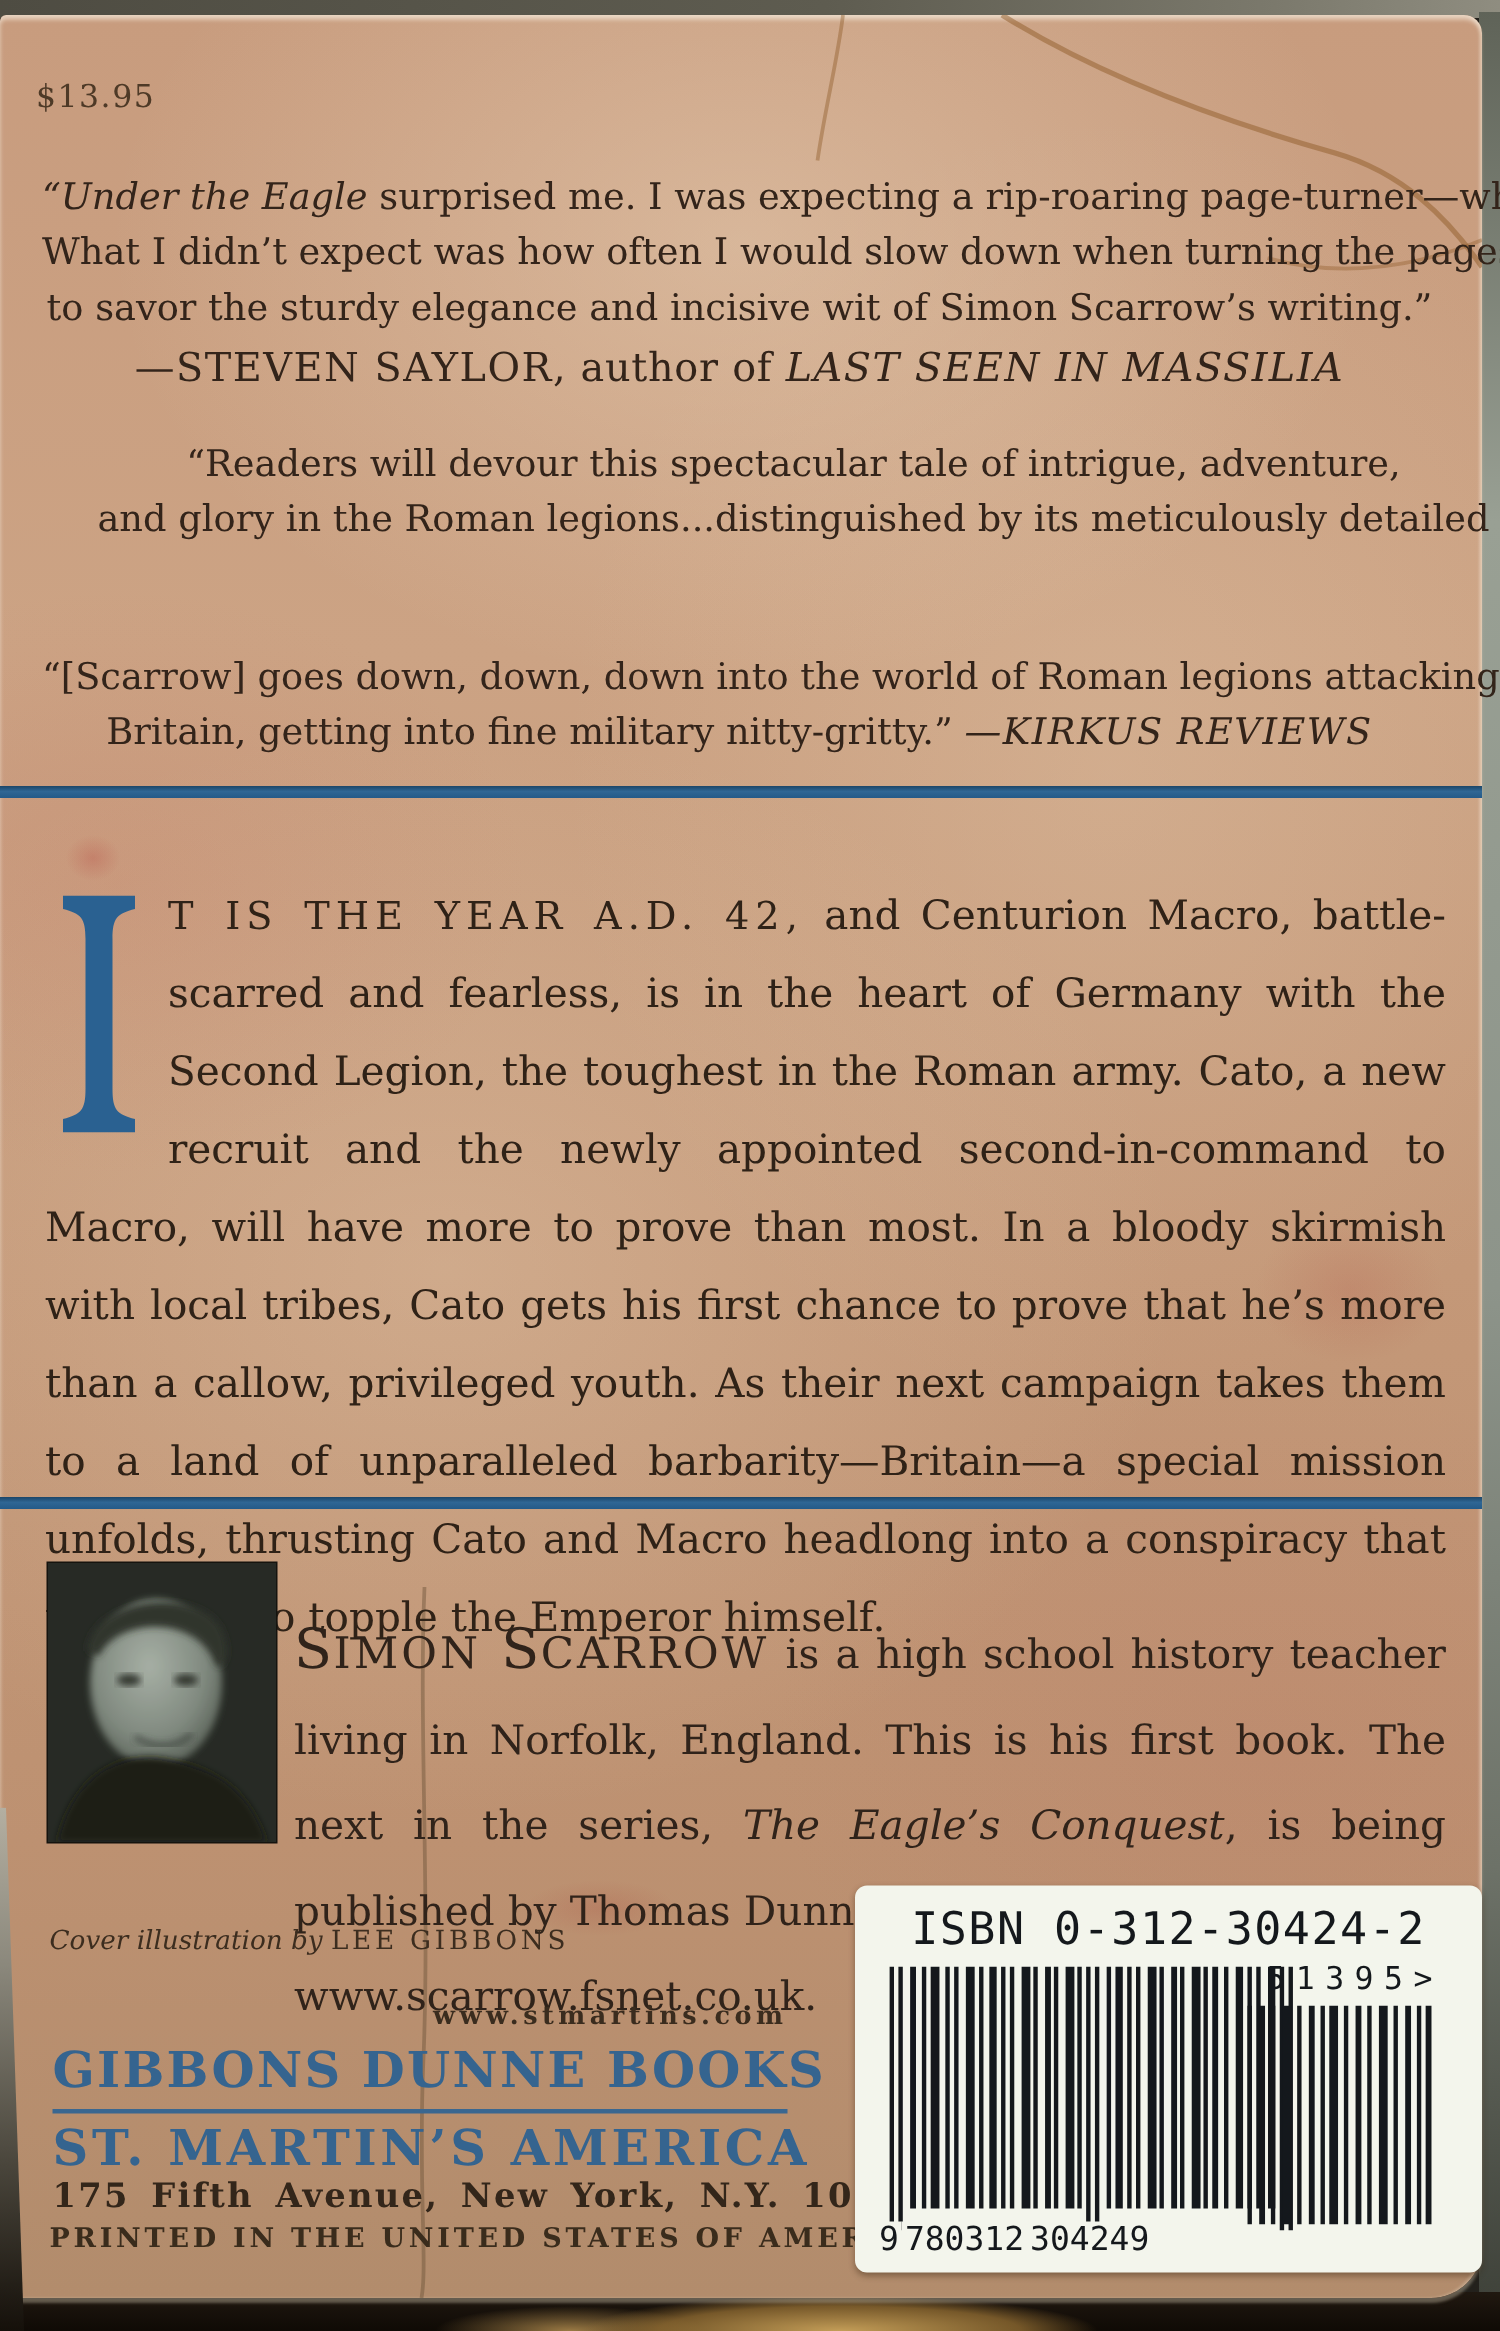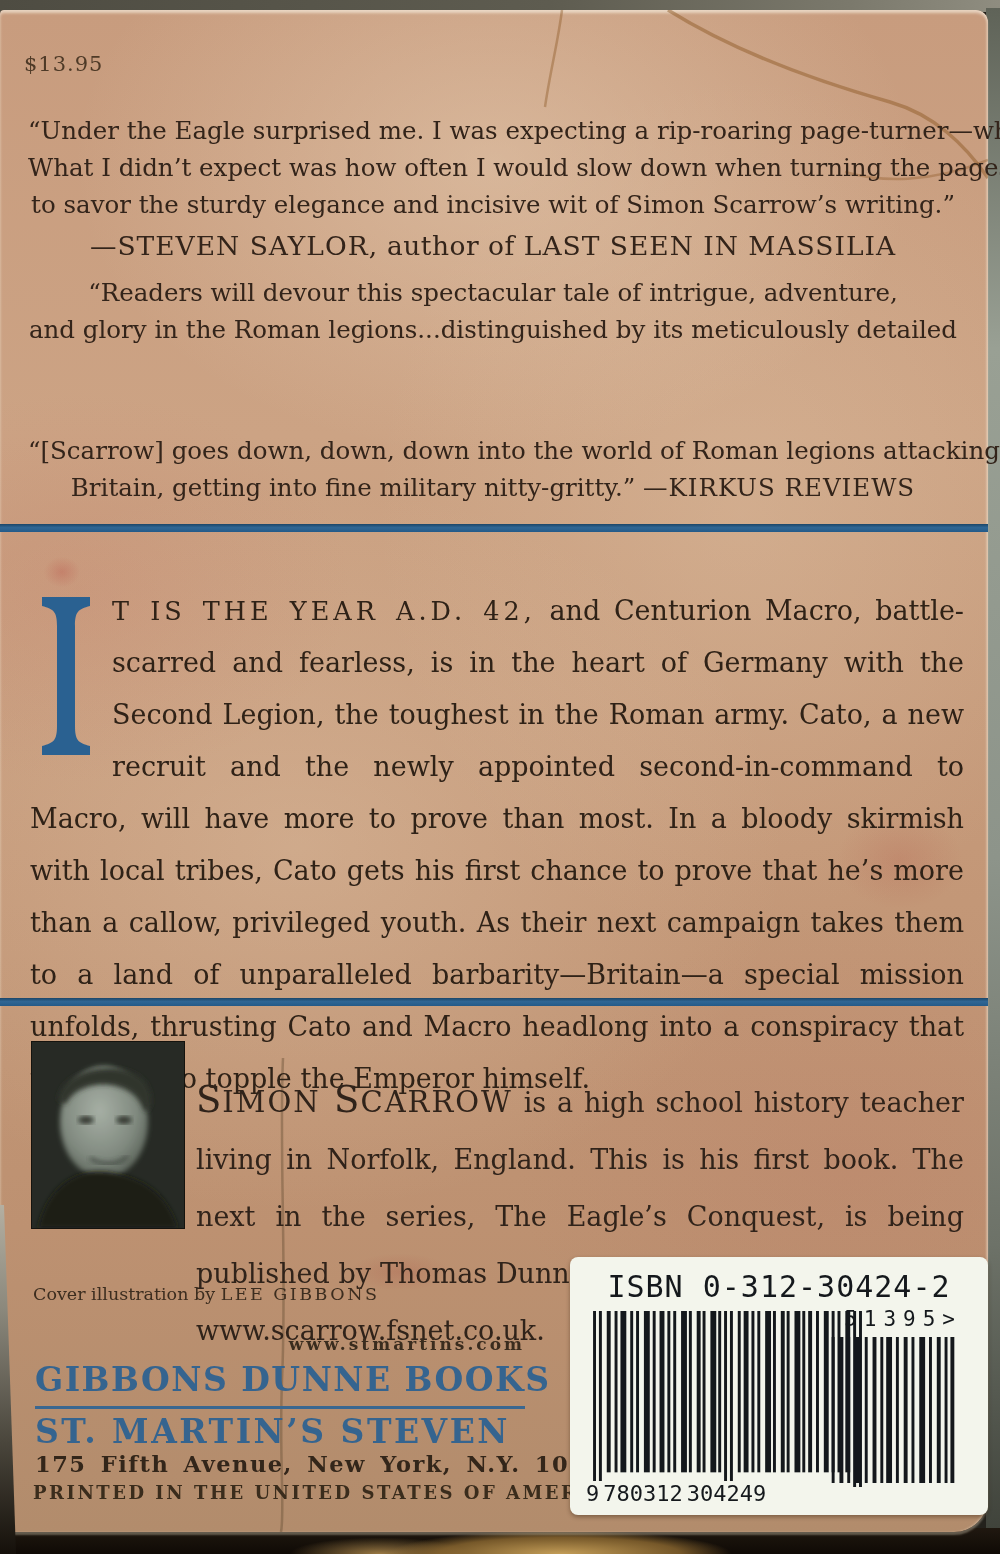--- a/index.html
+++ b/index.html
@@ -39,24 +39,24 @@
   }
   .veins{position:absolute;top:0;left:0;pointer-events:none;}
 
   
   .price{position:absolute;left:24px;top:42px;font-size:21px;color:#4e3a27;letter-spacing:1px;}
 
   .quote{position:absolute;left:28px;width:930px;text-align:center;color:#33241a;}
   .quote .ln{font-size:24.5px;line-height:37px;white-space:nowrap;}
   .q1{top:102px;}
   .q1 .attr{margin-top:7px;font-size:26.5px;letter-spacing:.5px;white-space:nowrap;}
-  .q2{top:264px;}
+  .q2{top:280px;margin-left:36px;}
   .q3{top:422px;}
   .attr-caps{letter-spacing:1px;}
-  .it{}
+  .it{font-style:italic;}
 
   .rule{position:absolute;left:0;width:988px;height:8px;background:linear-gradient(180deg,#1c4668,#2f6694 45%,#245a88);}
   .rule1{top:514px;} .rule2{top:988px;}
 
   .synopsis{position:absolute;left:30px;top:548px;width:934px;
     font-size:27px;line-height:52px;text-align:justify;color:#2f2217;}
   .dropcap-box{float:left;width:60px;height:158px;margin:12px 16px 0 6px;position:relative;}
   .sr{position:absolute;width:1px;height:1px;overflow:hidden;clip-path:inset(50%);}
   .opening{font-size:25.5px;letter-spacing:4px;}
 
@@ -164,21 +164,21 @@
       <path d="M58,116 C70,124 86,124 96,114" stroke="#3a403a" stroke-width="3" fill="none" filter="url(#soft)"></path>
       <rect width="152" height="186" fill="#9aa49a" opacity="0.06"></rect>
     </svg>
   </div>
   <p class="bio"><span class="name-cap">S</span><span class="name-sc">IMON </span><span class="name-cap">S</span><span class="name-sc">CARROW</span><span> is a high school history teacher living in Norfolk, England. This is his first book. The next in the series, </span><span class="it">The Eagle’s Conquest</span><span>, is being published by Thomas Dunne Books in 2002. Visit him at www.scarrow.fsnet.co.uk.</span></p>
 
   <div class="credit"><span class="it">Cover illustration by </span><span class="artist">LEE GIBBONS</span></div>
   <div class="website">www.stmartins.com</div>
   <div class="imprint1">GIBBONS DUNNE BOOKS</div>
   <div class="imprint-rule"></div>
-  <div class="imprint2">ST. MARTIN’S STEVEN</div>
+  <div class="imprint2">ST. MARTIN’S AMERICA</div>
   <div class="address">175 Fifth Avenue, New York, N.Y. 10010</div>
   <div class="printed">PRINTED IN THE UNITED STATES OF AMERICA</div>
 
   <div class="barcode">
     <div class="isbn">ISBN 0-312-30424-2</div>
     <div class="addon-digits">51395&gt;</div>
     <svg class="bars-main" width="280" height="176" viewBox="0 0 280 180">
       <g fill="#14181c">
         <rect x="2" width="3" height="180"></rect>
           <rect x="8" width="3" height="180"></rect>

